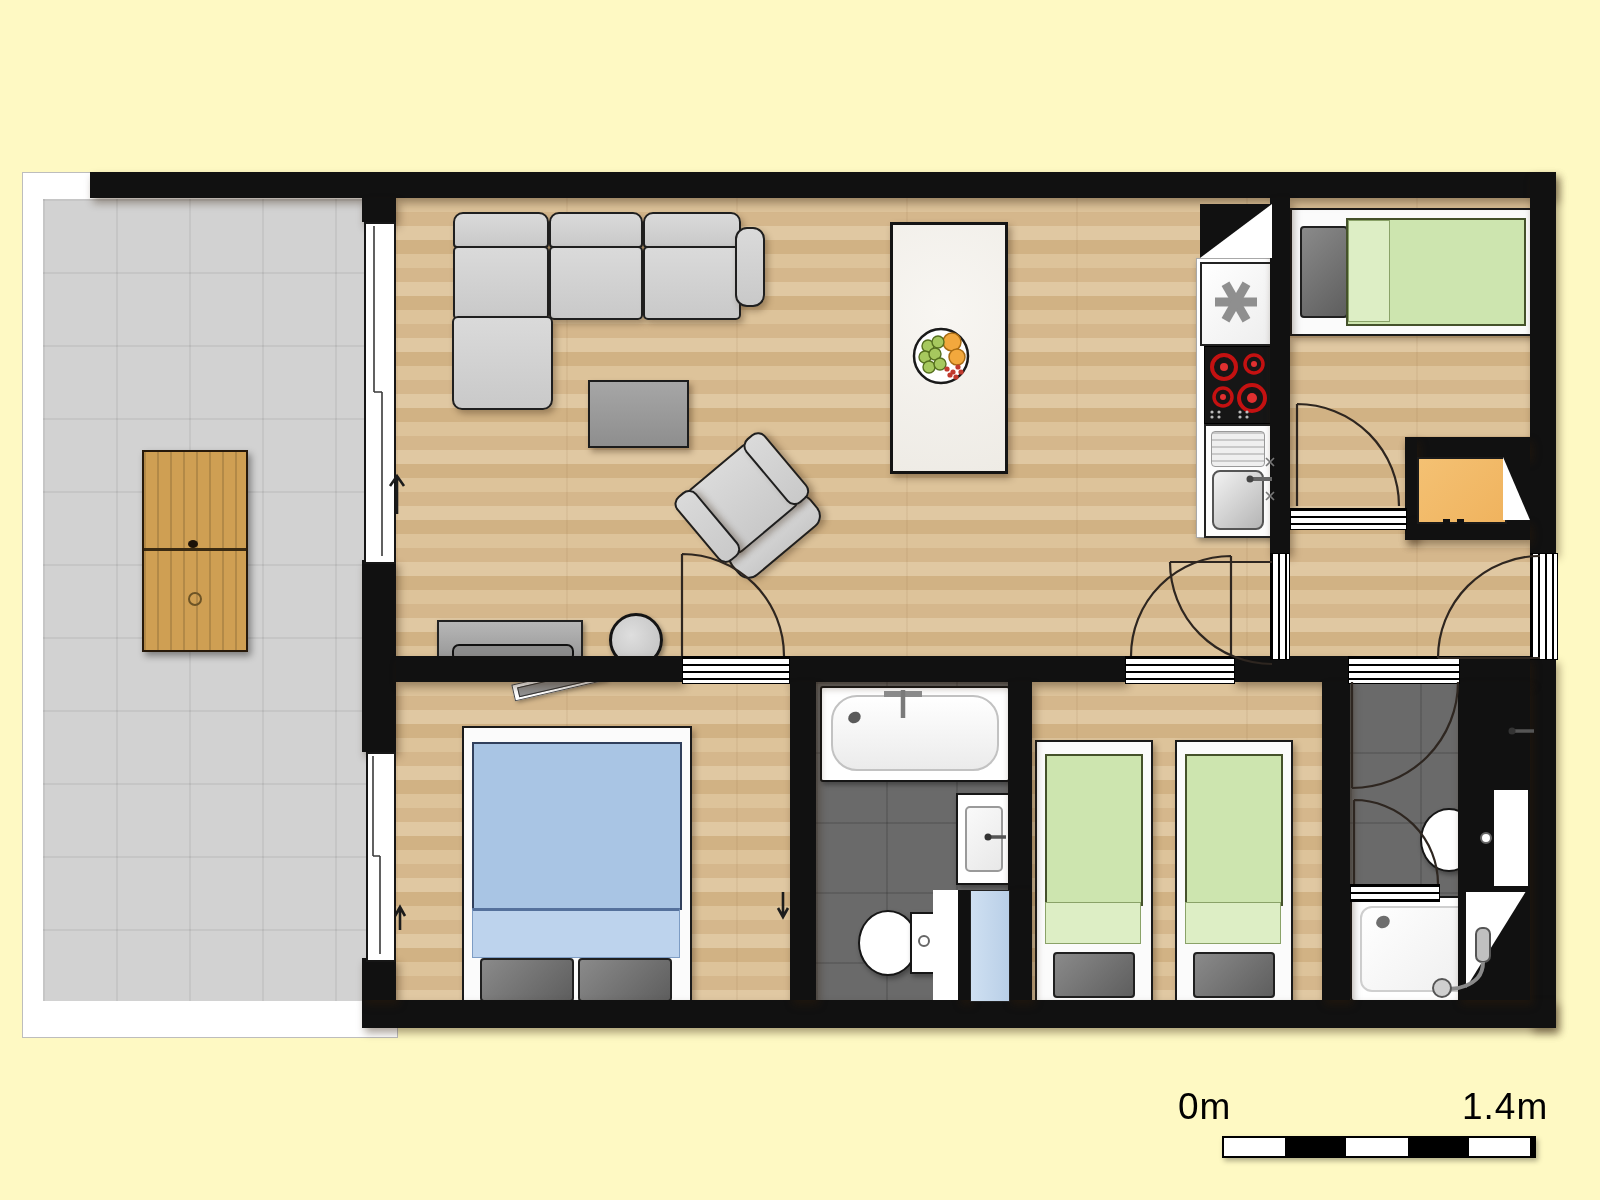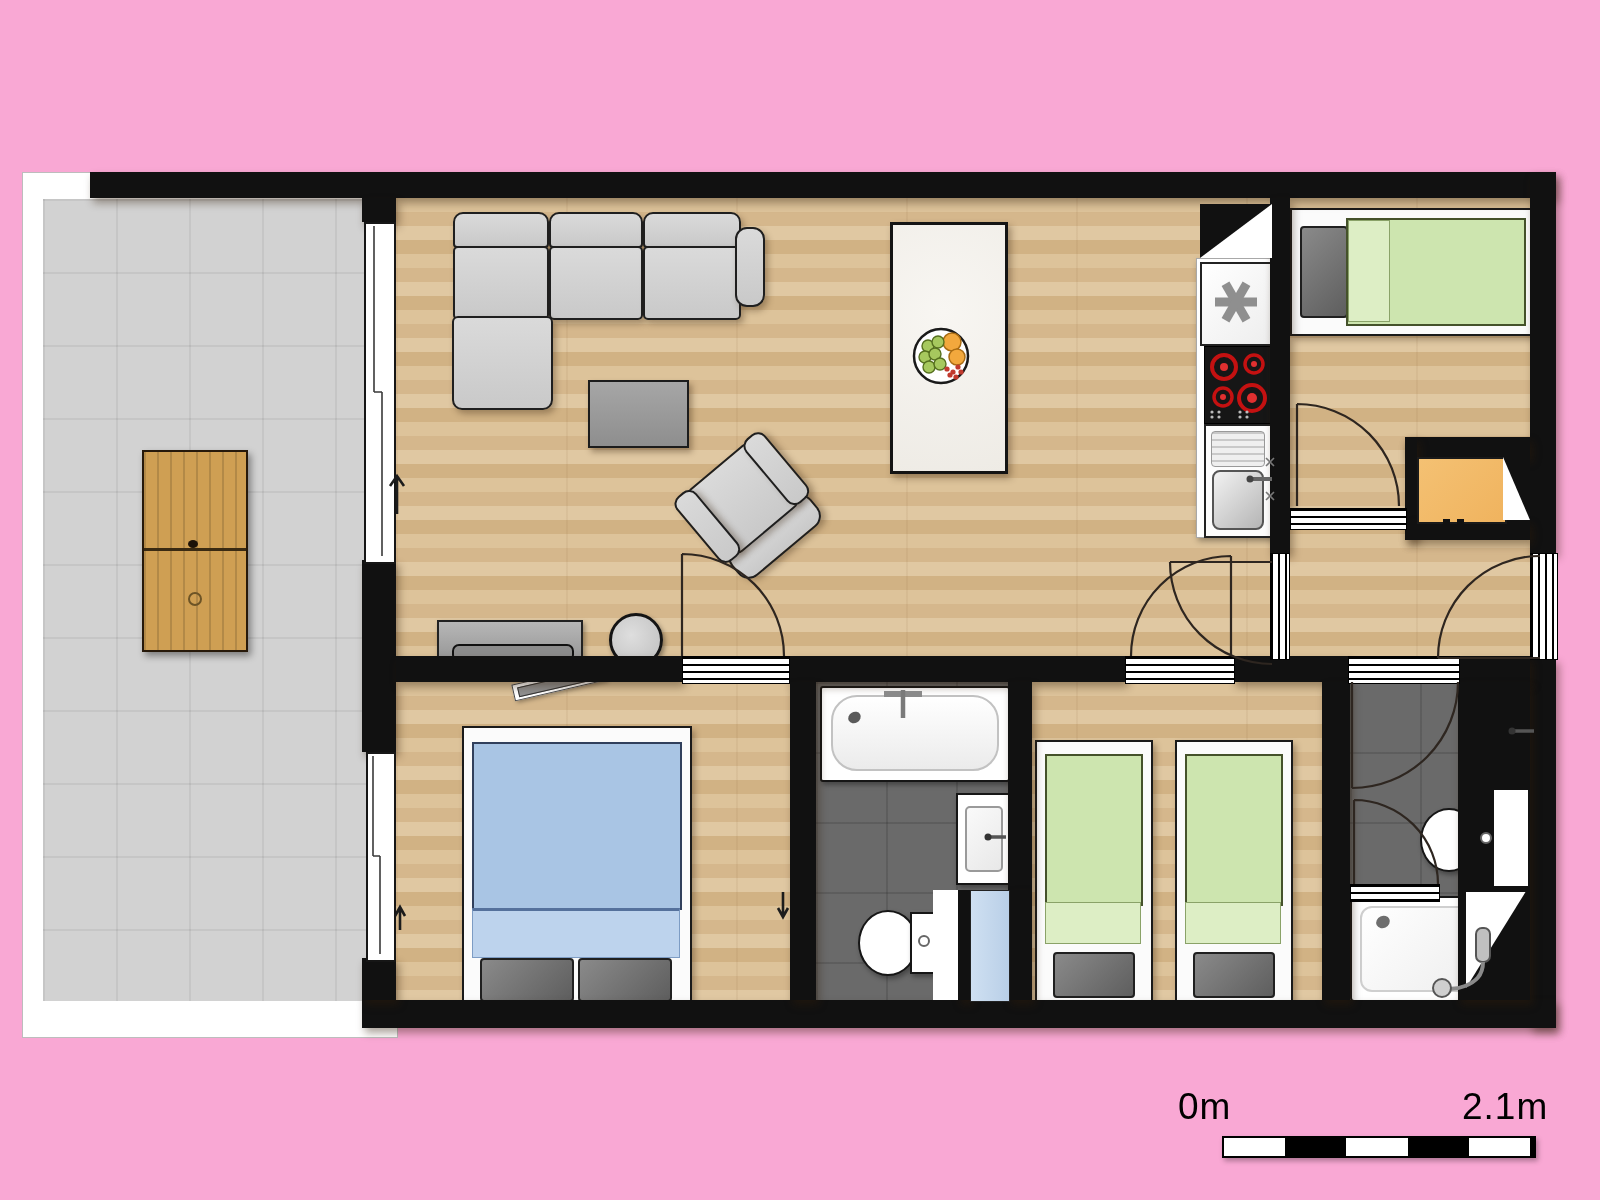--- a/index.html
+++ b/index.html
@@ -1,16 +1,16 @@
 <!DOCTYPE html>
 <html style="--wall: #111111; --tile: #d2d2d2; --bath-floor: #6a6a6a; --blanket-green: #cde5af; --blanket-blue: #a9c5e4; --desk-orange: #f0b35e; --outdoor-wood: #cf9f53; --burner-red: #cc1414; --niche-blue: #b9cfe7;"><head>
 <meta charset="utf-8">
 <style>
   html,body{margin:0;padding:0;background:#ffffff;font-family:"Liberation Sans",sans-serif;}
-  #plan{position:relative;width:1600px;height:1200px;background:#f9a8d4;overflow:hidden;}
+  #plan{position:relative;width:1600px;height:1200px;background:#fef9c3;overflow:hidden;}
   .abs{position:absolute;}
   
   .z1{z-index:1}.z4{z-index:4}.z6{z-index:6}
   
   .wood{background:
     repeating-linear-gradient(90deg, rgba(120,80,40,.07) 0 2px, rgba(0,0,0,0) 2px 170px),
     repeating-linear-gradient(180deg, #ddc39a 0 14px, #d5b78c 14px 28px, #e0c8a2 28px 42px, #d1b284 42px 56px);}
   .tile{background:
     repeating-linear-gradient(90deg, rgba(0,0,0,.06) 0 2px, rgba(0,0,0,0) 2px 73px),
     repeating-linear-gradient(180deg, rgba(0,0,0,.06) 0 2px, rgba(0,0,0,0) 2px 73px), var(--tile,#d2d2d2);}
@@ -294,16 +294,16 @@
           <circle cx="953" cy="372" r="2.6"></circle>
           <circle cx="958" cy="367" r="2.6"></circle>
         <circle cx="950" cy="375" r="2.6"></circle>
           <circle cx="956" cy="377" r="2.6"></circle>
           <circle cx="961" cy="372" r="2.6"></circle>
       </g>
     </g>
   </svg>
 
   <div class="slabel" style="left:1178px;top:1086px;">0m</div>
-  <div class="slabel" style="left:1462px;top:1086px;">2.1m</div>
+  <div class="slabel" style="left:1462px;top:1086px;">1.4m</div>
   <div class="abs z6" style="left:1222px;top:1136px;width:310px;height:18px;border:2px solid #000;background:repeating-linear-gradient(90deg,#fff 0 61.2px,#000 61.2px 122.4px);box-shadow:2px 3px 5px rgba(0,0,0,.3);"></div>
 
 </div>
 
 </body></html>

